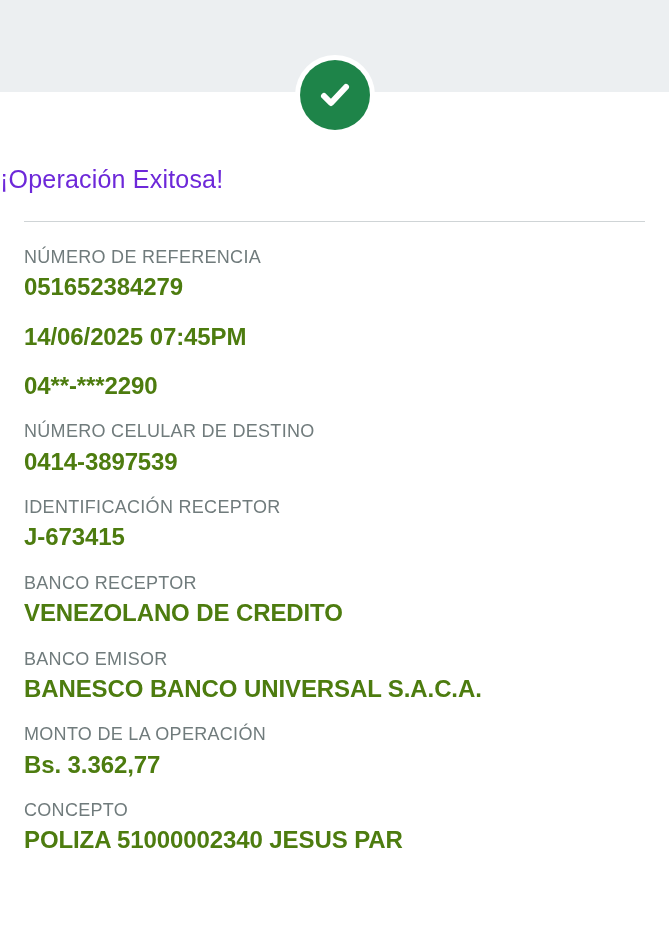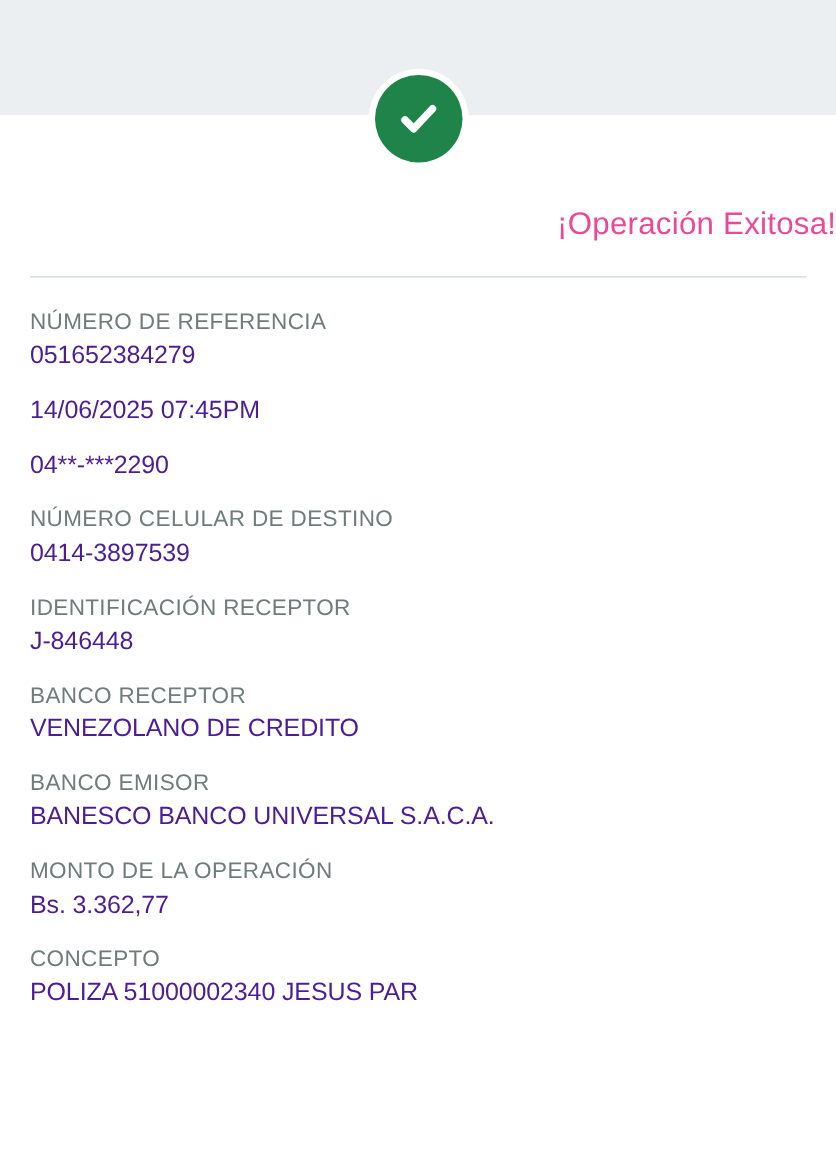--- a/index.html
+++ b/index.html
@@ -45,23 +45,23 @@
     display: flex;
     align-items: center;
     justify-content: center;
   }
   .check-circle svg { display: block; }
   .title {
     position: absolute;
     top: 165px;
     left: 0;
     width: 669px;
-    text-align: right;
+    text-align: left;
     font-size: 25px;
-    color: #ec4899;
+    color: #6d28d9;
     font-weight: 400;
     letter-spacing: 0.2px;
   }
   .divider {
     position: absolute;
     top: 221px;
     left: 24px;
     width: 621px;
     height: 1px;
     background: #cfd4d6;
@@ -74,23 +74,23 @@
   }
   .field { margin-bottom: 17px; }
   .field-label {
     font-size: 18px;
     color: #707b7c;
     letter-spacing: 0.3px;
     line-height: 1.35;
     font-weight: 400;
   }
   .field-value {
-    font-size: 20px;
-    color: #4c1d95;
-    font-weight: normal;
+    font-size: 24px;
+    color: #4d7c0f;
+    font-weight: bold;
     line-height: 1.35;
     margin-top: 2px;
     letter-spacing: -0.1px;
   }
 </style>
 </head>
 <body>
 
 <div class="screen">
 
@@ -123,21 +123,21 @@
       <div class="field-value">04**-***2290</div>
     </div>
 
     <div class="field">
       <div class="field-label">NÚMERO CELULAR DE DESTINO</div>
       <div class="field-value">0414-3897539</div>
     </div>
 
     <div class="field">
       <div class="field-label">IDENTIFICACIÓN RECEPTOR</div>
-      <div class="field-value">J-846448</div>
+      <div class="field-value">J-673415</div>
     </div>
 
     <div class="field">
       <div class="field-label">BANCO RECEPTOR</div>
       <div class="field-value">VENEZOLANO DE CREDITO</div>
     </div>
 
     <div class="field">
       <div class="field-label">BANCO EMISOR</div>
       <div class="field-value">BANESCO BANCO UNIVERSAL S.A.C.A.</div>

